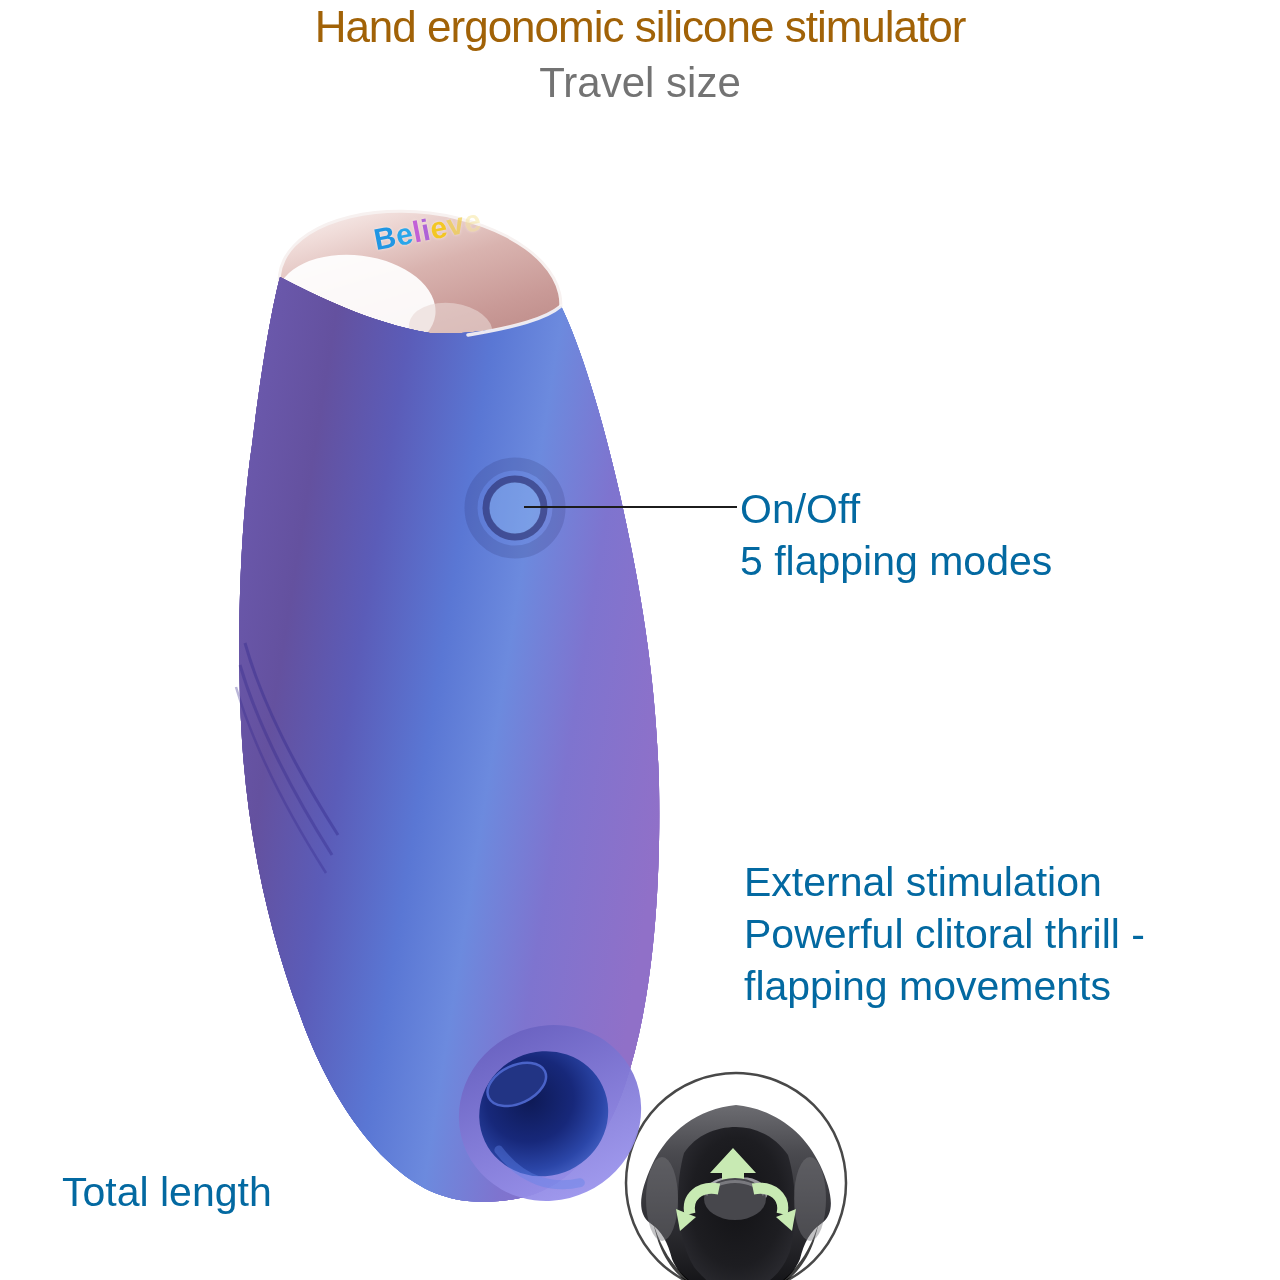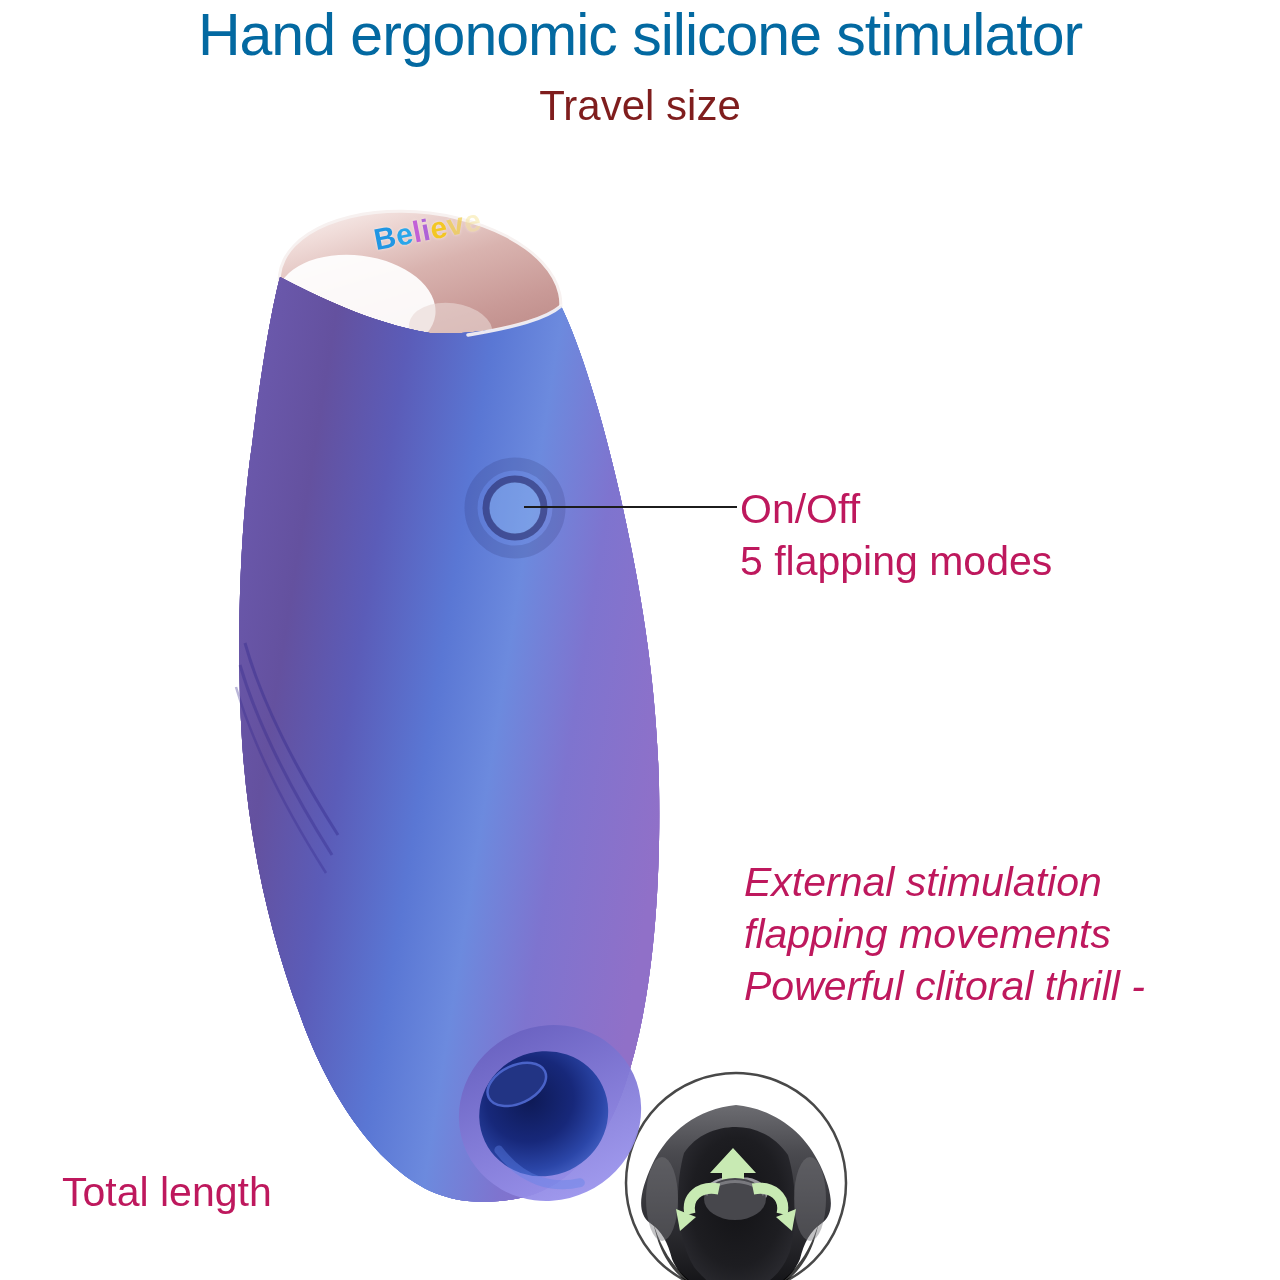--- a/index.html
+++ b/index.html
@@ -1,36 +1,36 @@
 <!DOCTYPE html>
 <html><head>
 <meta charset="utf-8">
 <style>
   html,body{margin:0;padding:0;}
   body{width:1280px;height:1280px;background:#ffffff;font-family:"Liberation Sans",sans-serif;}
   .page{position:relative;width:1280px;height:1280px;overflow:hidden;background:#fff;}
 
   .header{position:absolute;top:2px;left:0;width:100%;text-align:center;}
-  .title{font-size:59px;font-weight:400;color:#0369a1;letter-spacing:-1px;line-height:1.15;margin:0;}
-  .subtitle{font-size:42px;font-weight:400;color:#7f1d1d;line-height:1.0;margin-top:15px;}
+  .title{font-size:44px;font-weight:400;color:#a16207;letter-spacing:-1px;line-height:1.15;margin:0;}
+  .subtitle{font-size:42px;font-weight:400;color:#737373;line-height:1.0;margin-top:9px;}
 
   .inset-svg{position:absolute;left:622px;top:1069px;width:228px;height:228px;z-index:1;}
   .device-svg{position:absolute;left:220px;top:195px;width:450px;height:1015px;z-index:2;}
 
   .brand{position:absolute;left:341px;top:213px;width:175px;height:44px;z-index:3;
          transform:rotate(-11deg);text-align:center;font-weight:700;font-size:30px;
          letter-spacing:0.5px;white-space:nowrap;}
   .brand span{text-shadow:0 0 3px rgba(255,255,255,.65);}
 
   .callout-line{position:absolute;left:524px;top:506px;width:213px;height:2.4px;background:#1c1c1c;z-index:4;}
 
-  .callout{position:absolute;color:#be185d;font-size:41px;font-weight:400;z-index:4;}
+  .callout{position:absolute;color:#0369a1;font-size:41px;font-weight:400;z-index:4;}
   .callout div{white-space:nowrap;}
   .callout.power{left:740px;top:483px;line-height:52px;}
-  .callout.external{left:744px;top:856px;line-height:52px;font-style:italic;}
+  .callout.external{left:744px;top:856px;line-height:52px;}
   .callout.length{left:62px;top:1167px;line-height:50px;}
 </style>
 </head>
 <body>
 
 <div class="page">
 
   <div class="header">
     <div class="title">Hand ergonomic silicone stimulator</div>
     <div class="subtitle">Travel size</div>
@@ -176,21 +176,21 @@
 
   <div class="callout-line"></div>
 
   <div class="callout power">
     <div>On/Off</div>
     <div>5 flapping modes</div>
   </div>
 
   <div class="callout external">
     <div>External stimulation</div>
+    <div>Powerful clitoral thrill -</div>
     <div>flapping movements</div>
-    <div>Powerful clitoral thrill -</div>
   </div>
 
   <div class="callout length">
     <div>Total length</div>
   </div>
 
 </div>
 
 </body></html>

